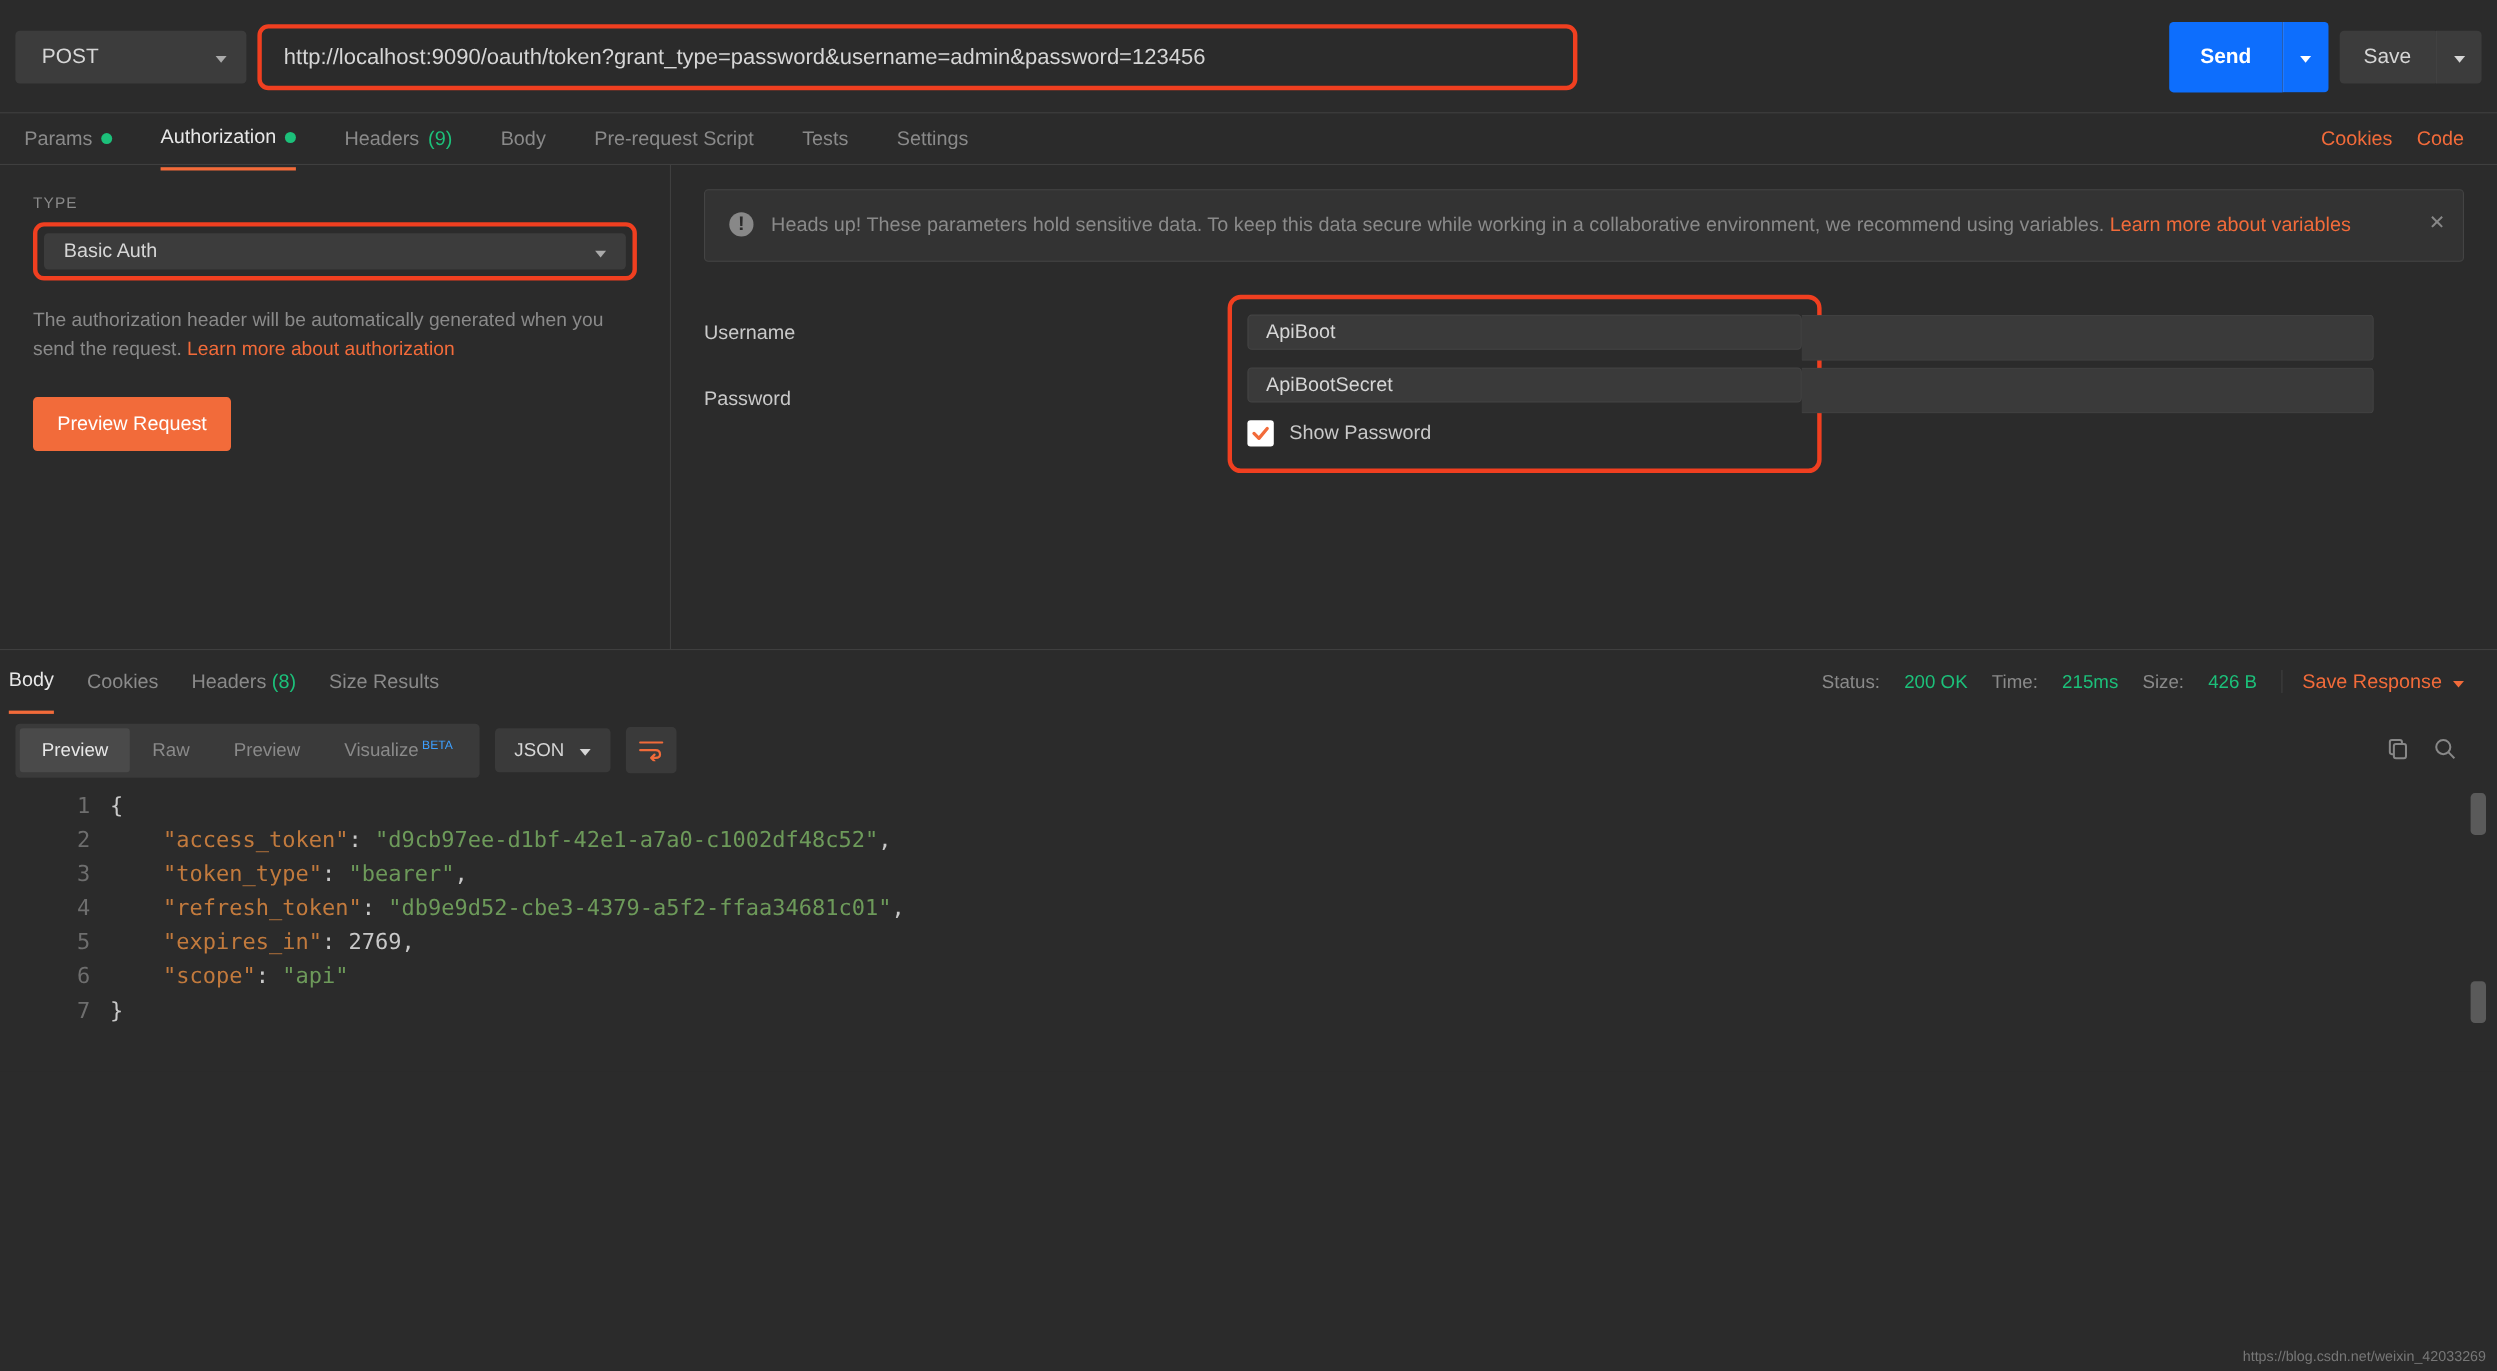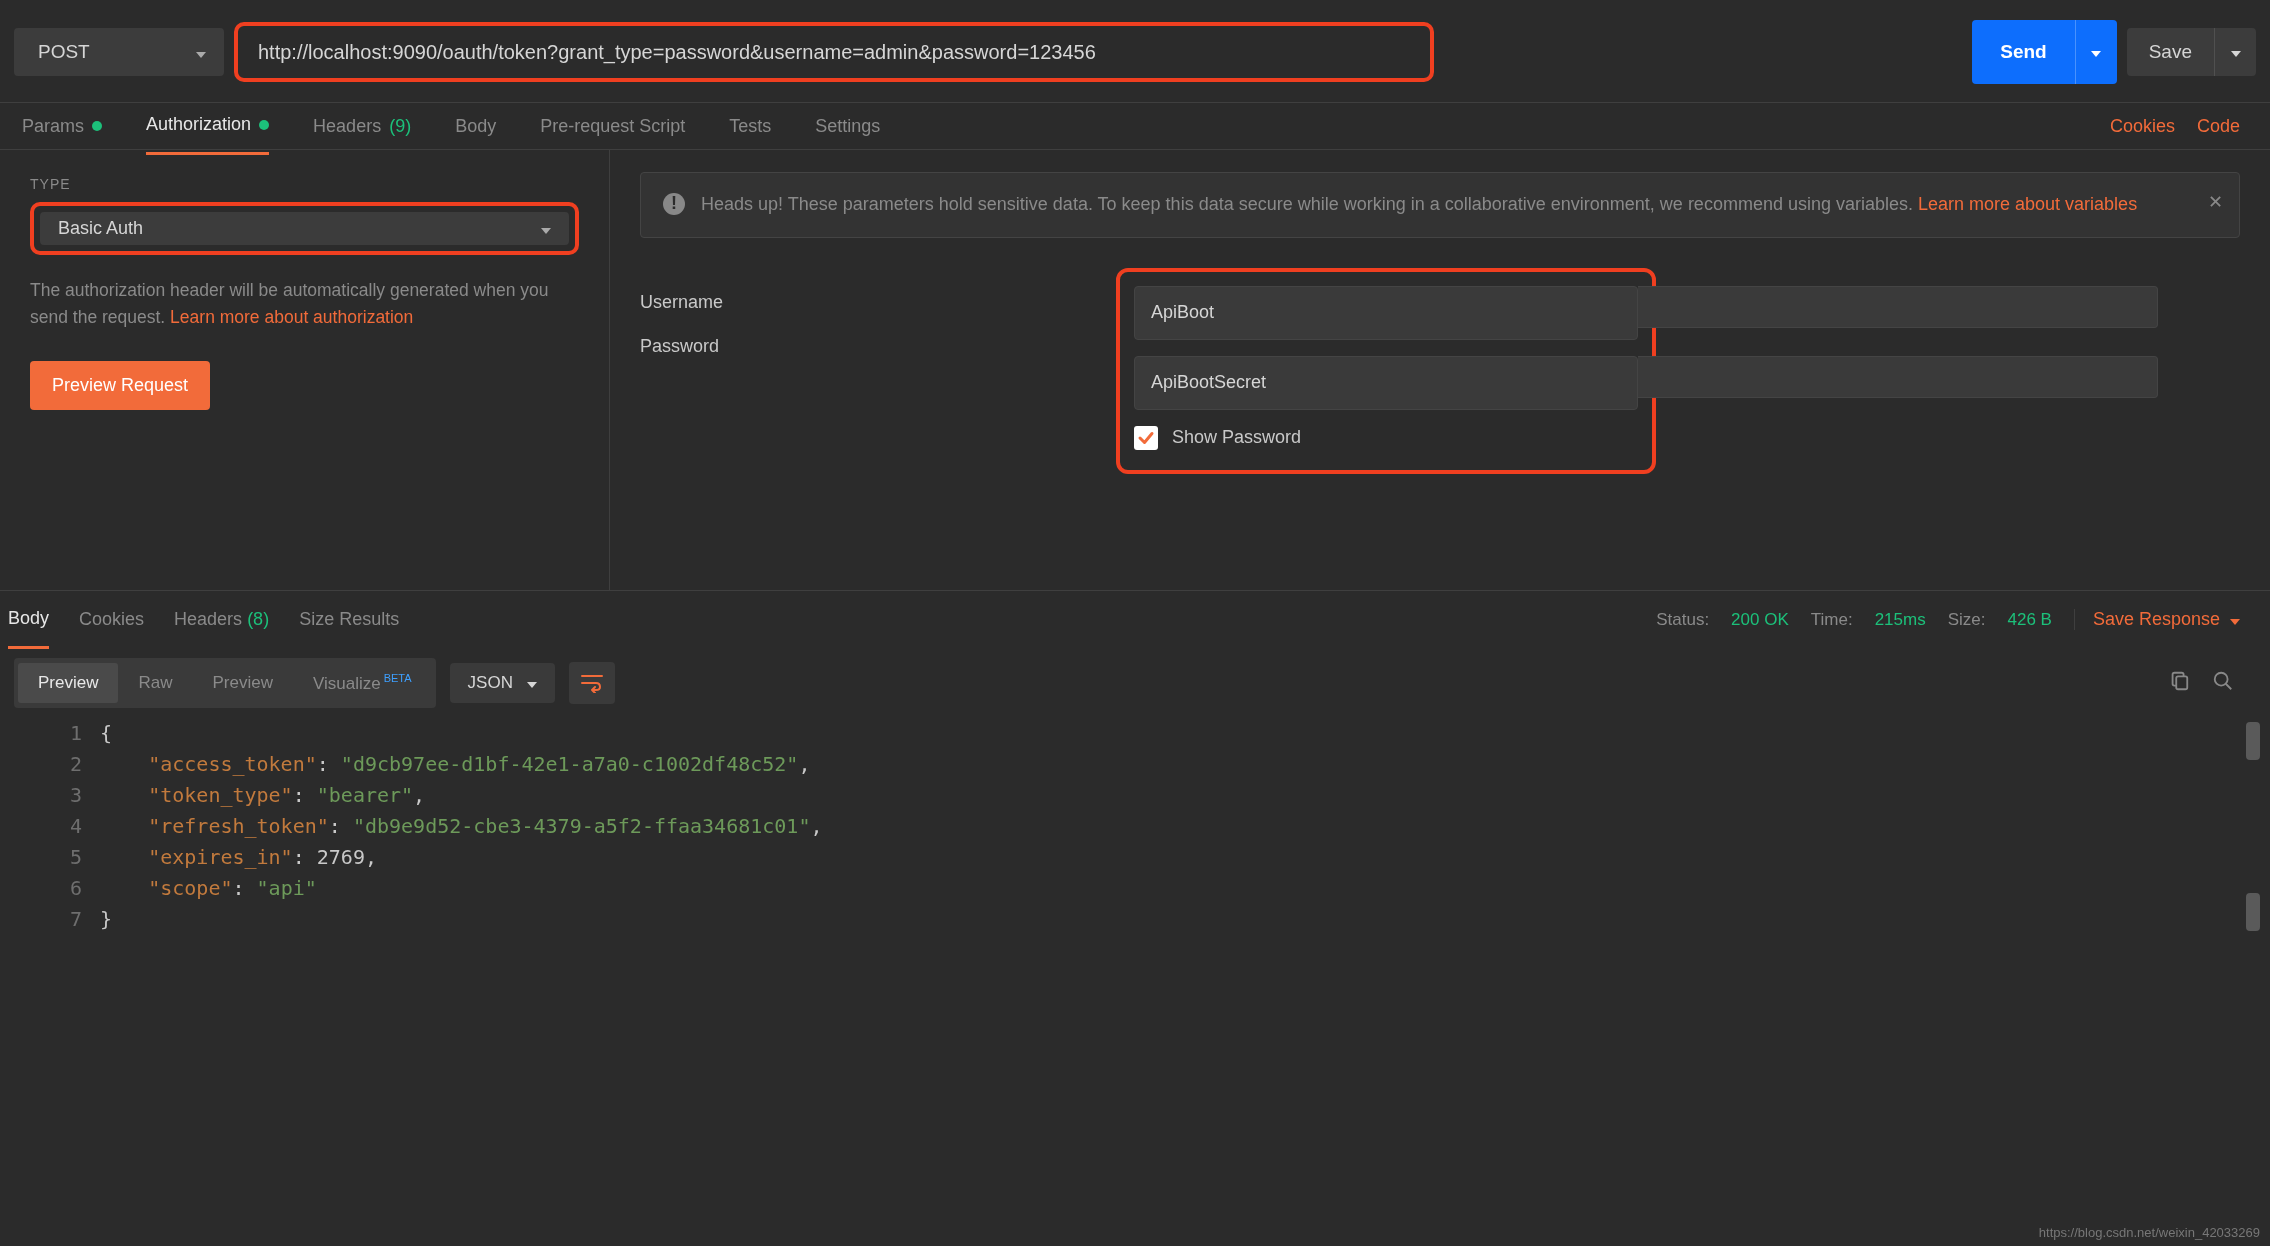--- a/index.html
+++ b/index.html
@@ -246,21 +246,21 @@
     align-items: center;
     margin-bottom: 16px;
   }
   .cred-row-outer {
     position: relative;
     display: flex;
     align-items: center;
   }
   .cred-input {
     flex: 1;
-    height: 54px;
+    height: 32px;
     background: #3a3a3a;
     border: 1px solid #444;
     border-radius: 4px;
     color: #d6d6d6;
     font-size: 18px;
     padding: 0 16px;
     outline: none;
   }
   .field-extend {
     position: absolute;
@@ -496,21 +496,21 @@
         <div class="info-icon">!</div>
         <div>
           <span>Heads up! These parameters hold sensitive data. To keep this data secure while working in a collaborative environment, we recommend using variables. </span><a href="#">Learn more about variables</a>
         </div>
         <div class="close-x">✕</div>
       </div>
 
       <div style="position:relative; margin-top:30px;">
 
         <div style="position:absolute; top:24px; left:0; font-size:18px; color:#c9c9c9;">Username</div>
-        <div style="position:absolute; top:68px; left:0; font-size:18px; color:#c9c9c9;">Password</div>
+        <div style="position:absolute; top:84px; left:0; font-size:18px; color:#c9c9c9;">Password</div>
 
         <div class="cred-wrap hl-box">
           <div class="cred-row cred-row-outer">
             <input class="cred-input" value="ApiBoot" style="">
             <div class="field-extend"></div>
           </div>
           <div class="cred-row cred-row-outer">
             <input class="cred-input" value="ApiBootSecret" style="">
             <div class="field-extend"></div>
           </div>

